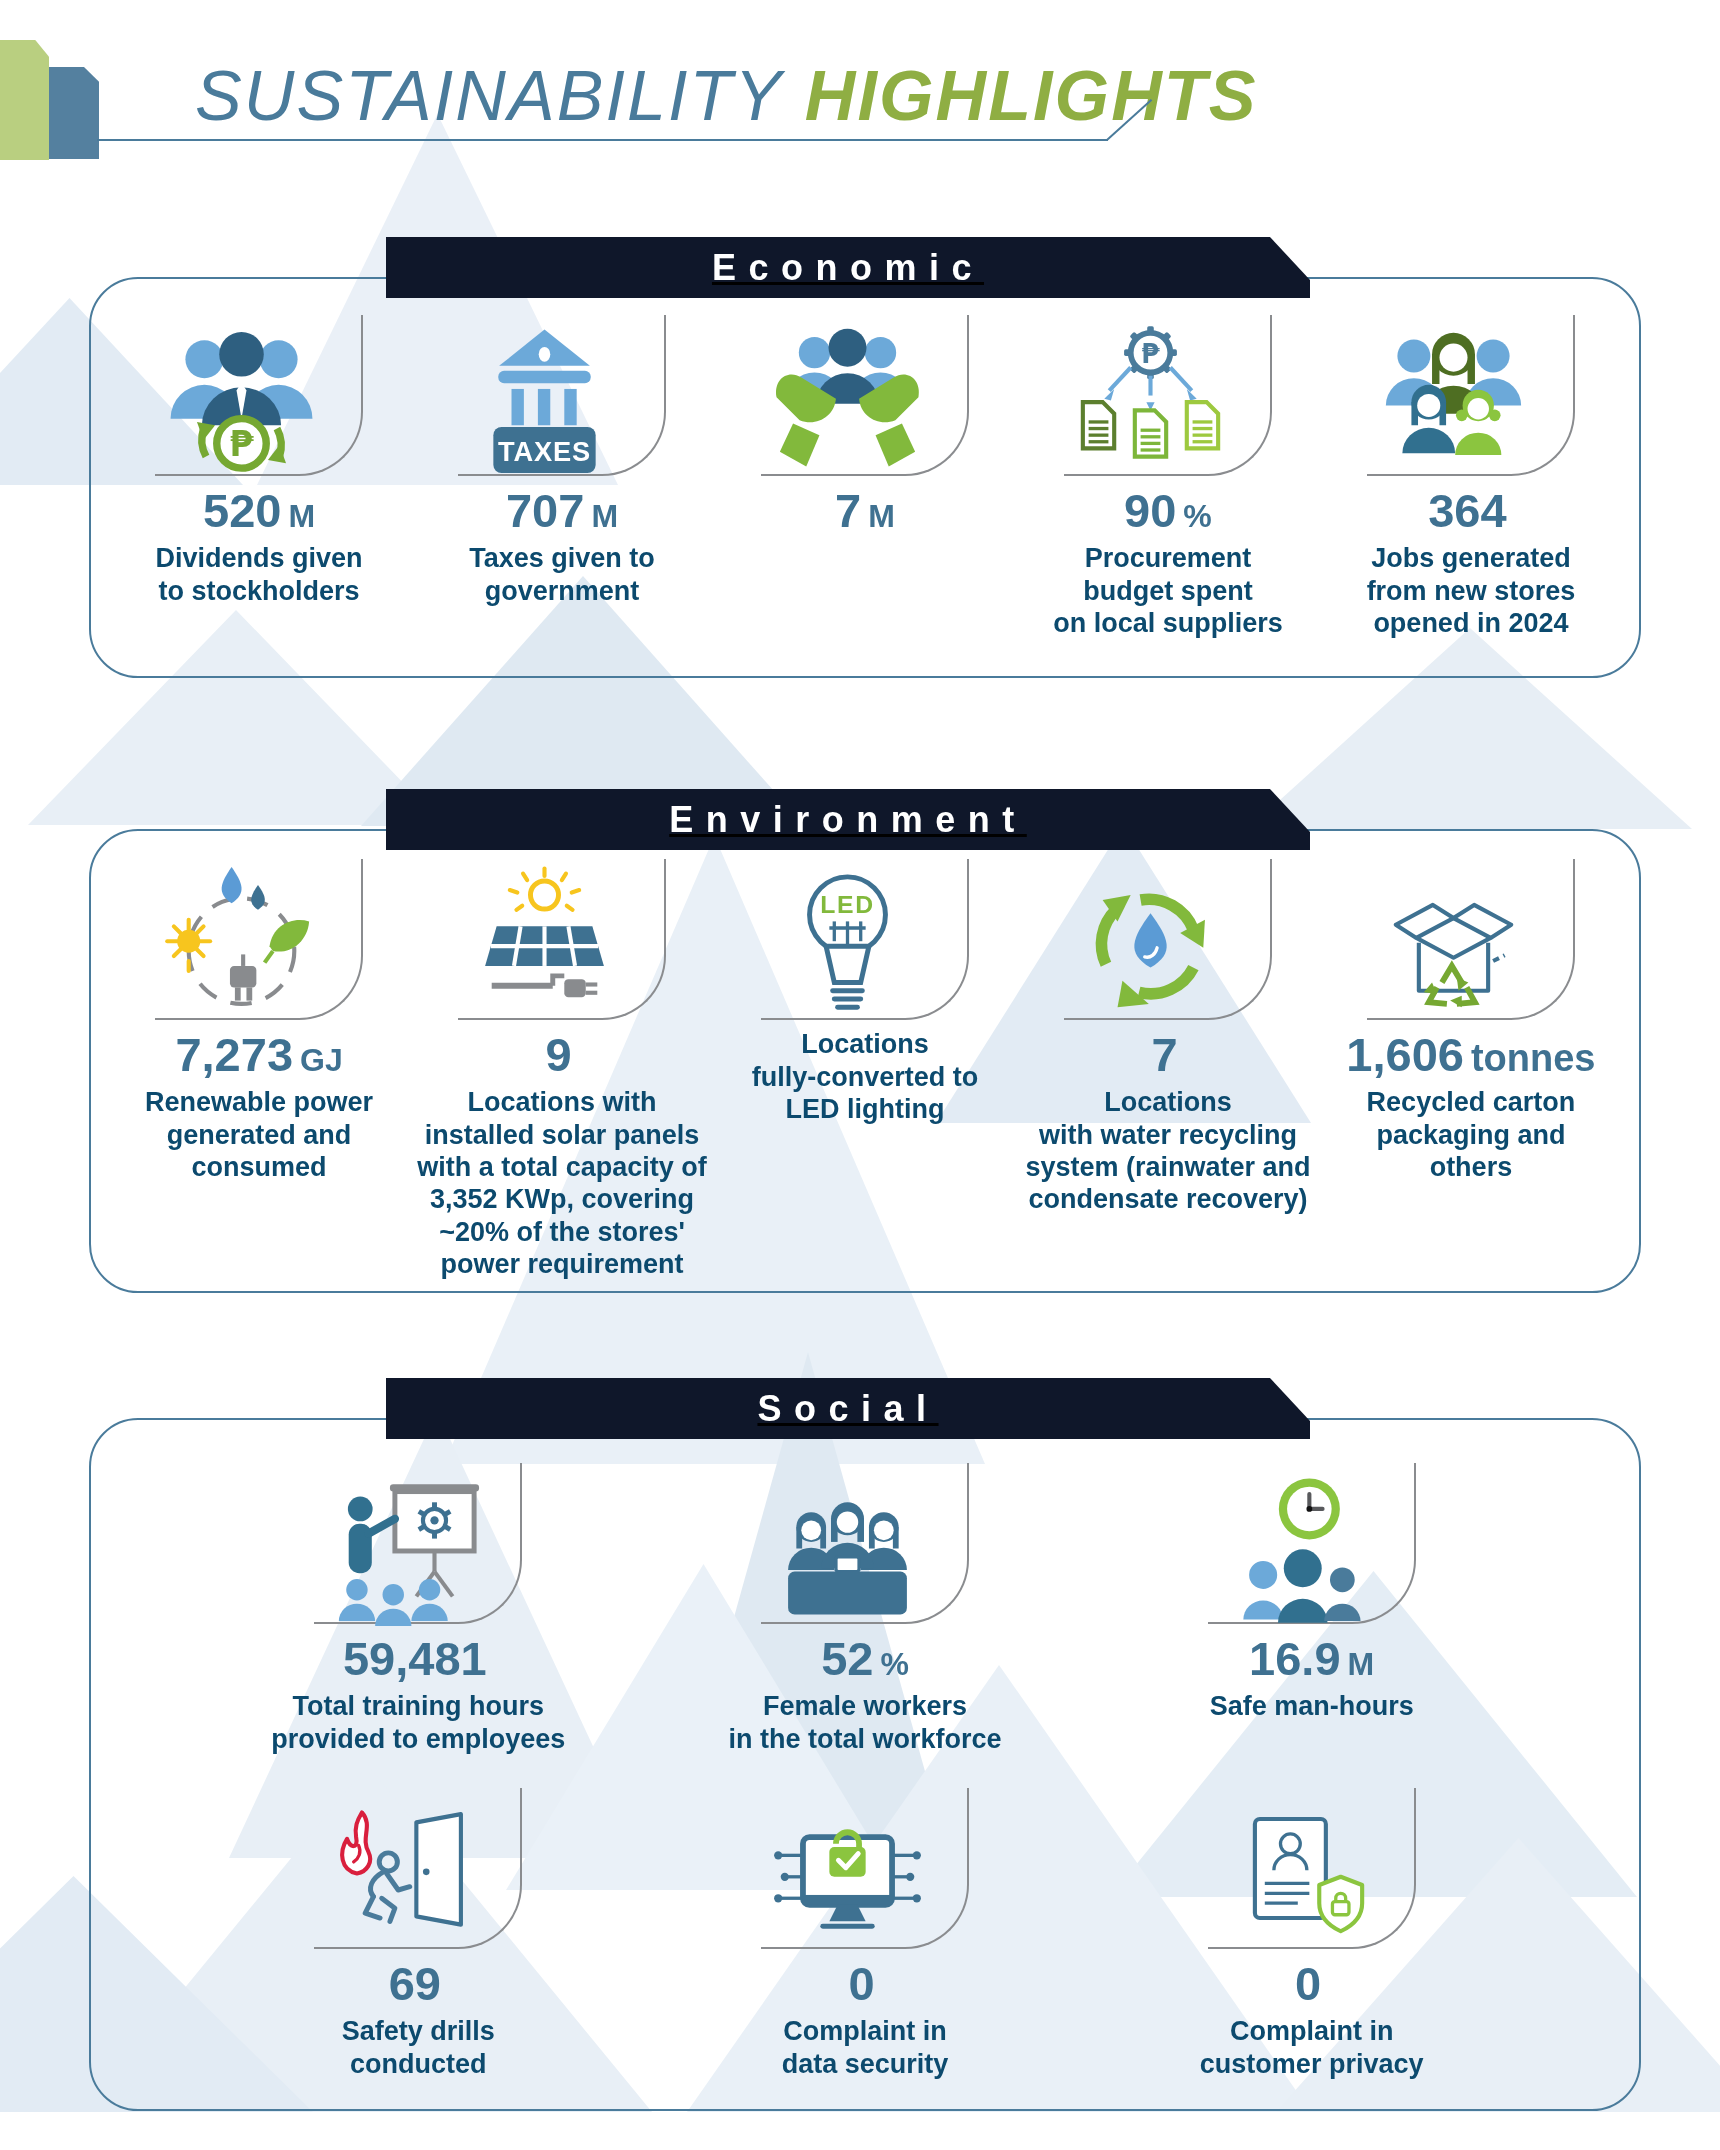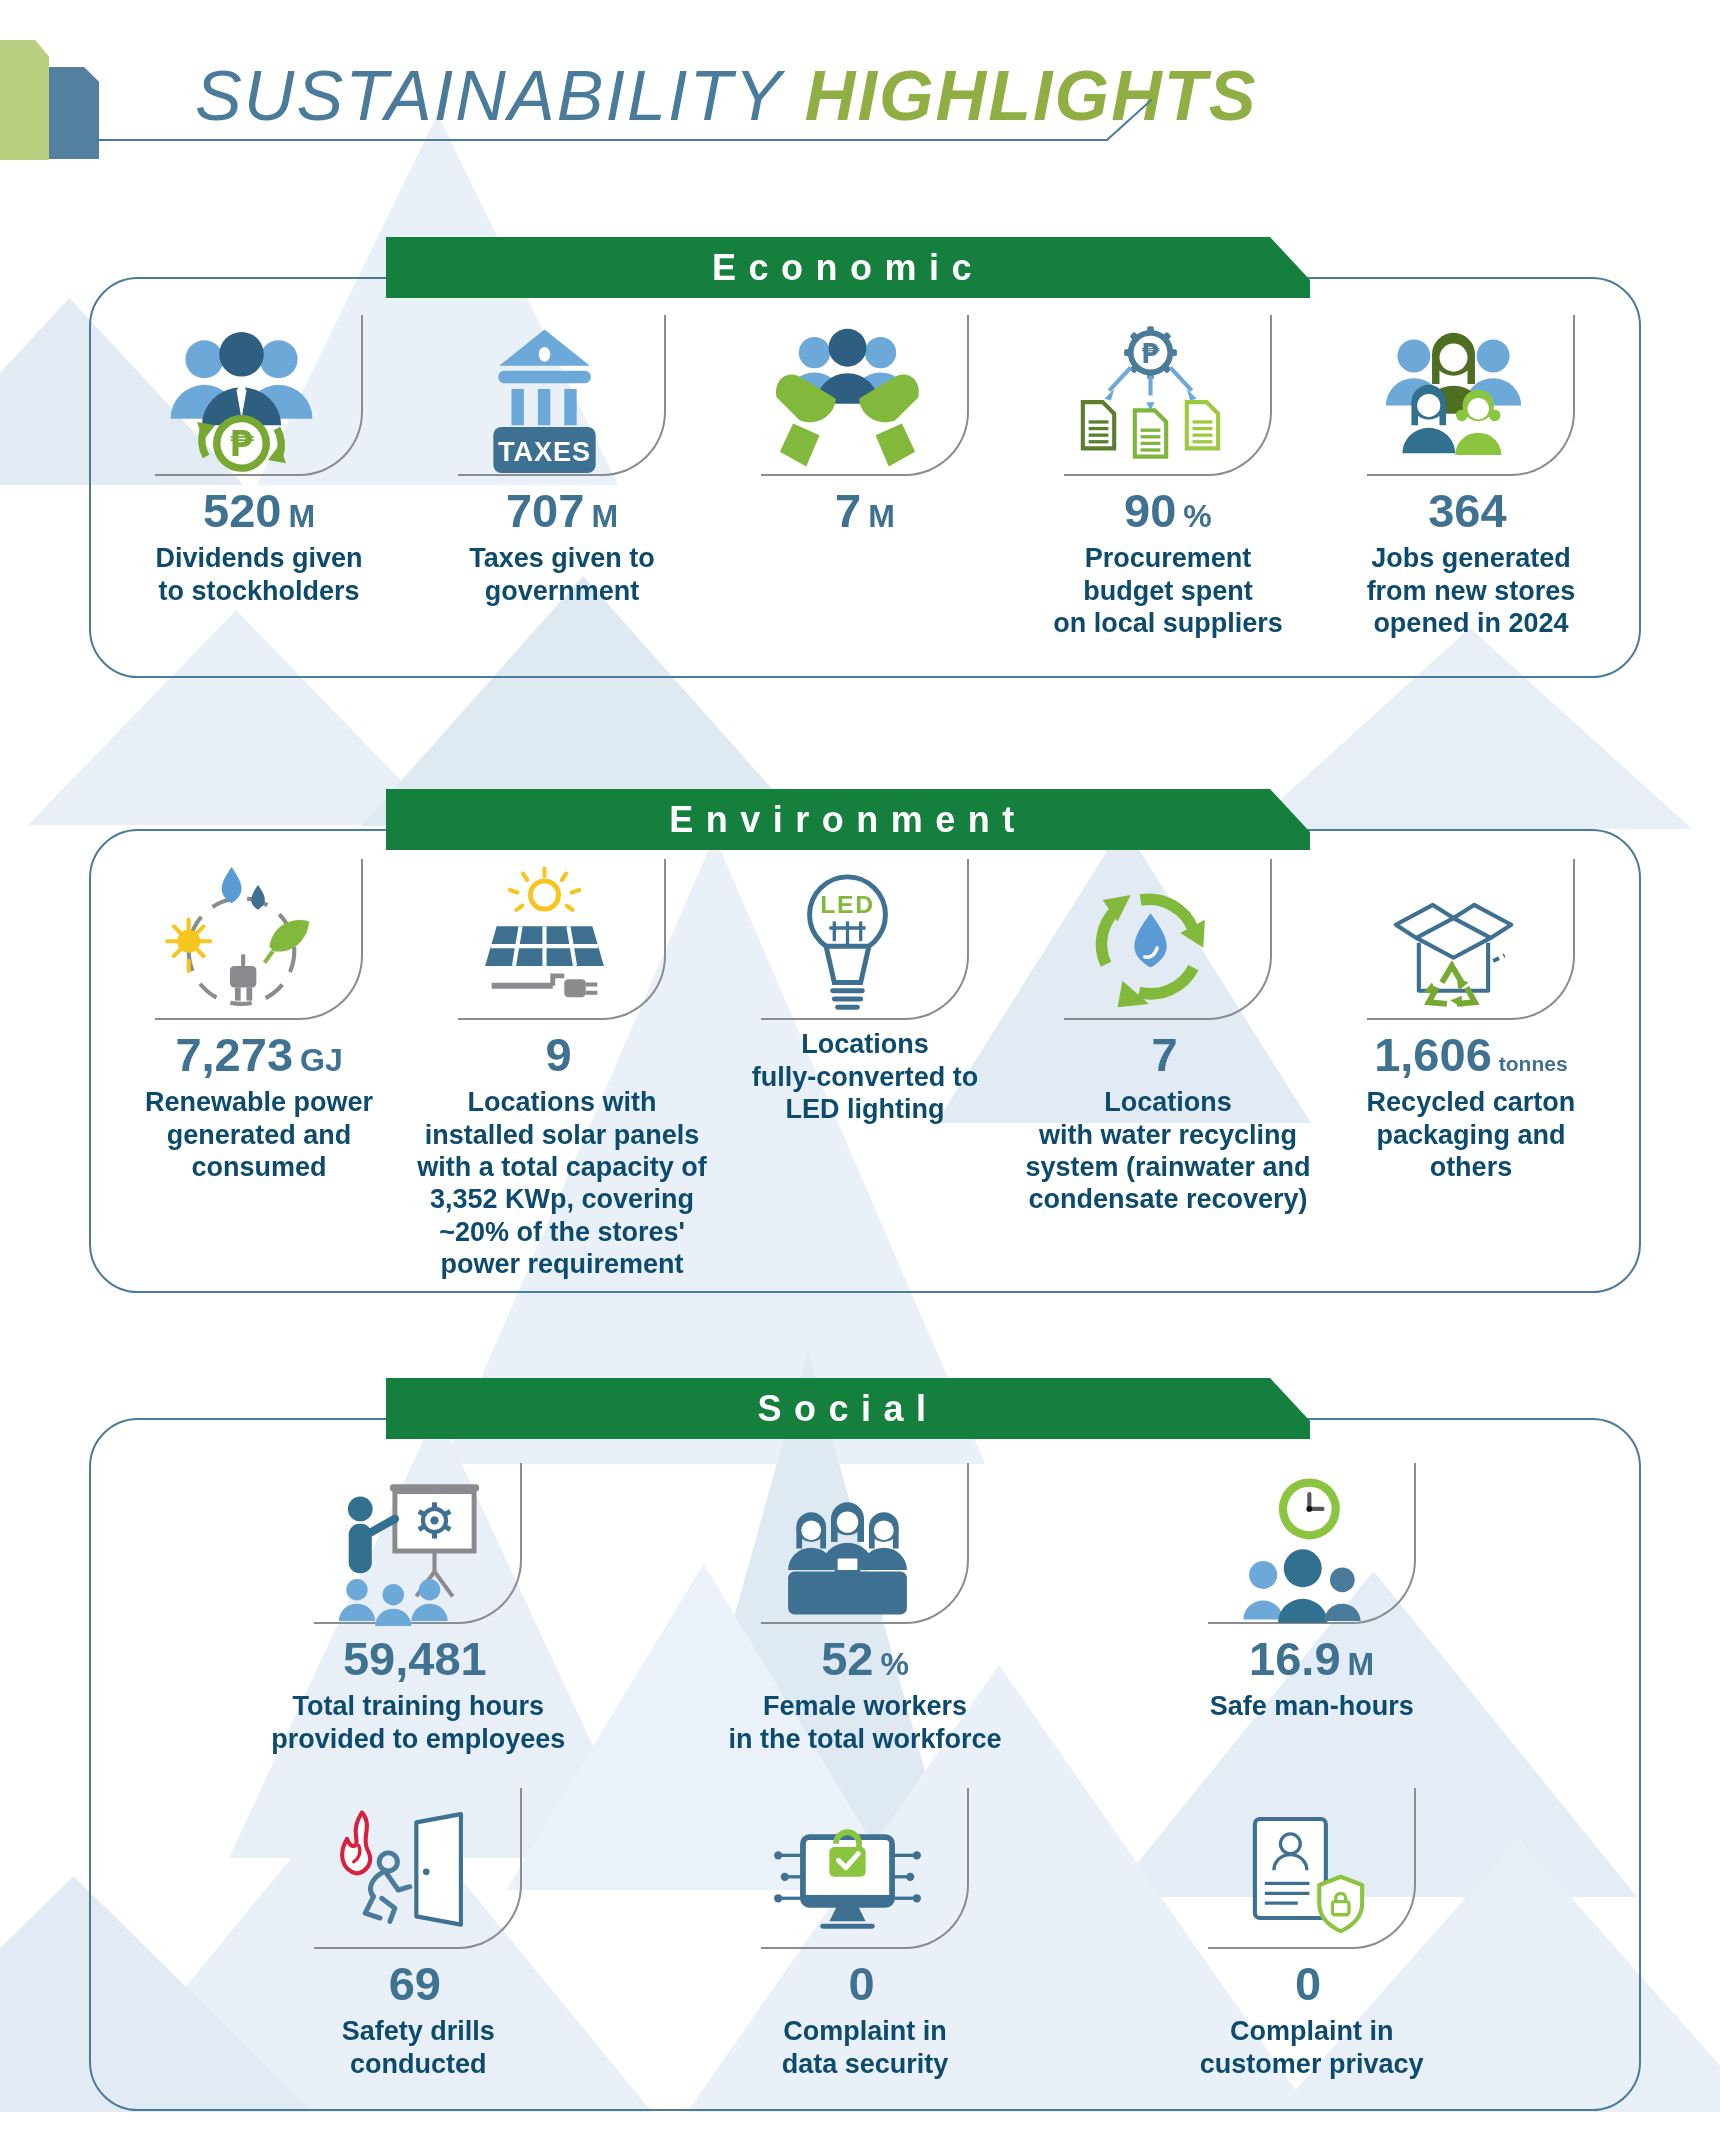--- a/index.html
+++ b/index.html
@@ -20,38 +20,38 @@
   .title-underline{position:absolute;left:97px;top:139px;width:1011px;height:2.1px;background:#4a7b9b;z-index:2;}
   .title-underline-diag{position:absolute;left:1107px;top:139px;width:60px;height:2.1px;background:#4a7b9b;
     transform:rotate(-42deg);transform-origin:left center;z-index:2;}
 
   
   .section{position:absolute;left:89px;width:1548px;border:2.8px solid #4a7b9b;border-radius:49px;z-index:1;}
   .section-economic{top:277px;height:397px;}
   .section-environment{top:829px;height:460px;}
   .section-social{top:1418px;height:689px;}
 
-  .banner{position:absolute;top:-42px;left:295px;width:924px;height:61px;background:#15803d;
+  .banner{position:absolute;top:-42px;left:295px;width:924px;height:61px;background:#0f172a;
     clip-path:polygon(0 0,calc(100% - 40px) 0,100% 43px,100% 100%,0 100%);
-    display:flex;align-items:center;justify-content:center;z-index:3;}
+    display:flex;align-items:center;justify-content:center;z-index:3;text-decoration:underline;}
   .banner-label{color:#fff;font-weight:bold;font-size:36px;letter-spacing:12.5px;white-space:nowrap;}
 
   .stats-5{display:grid;grid-template-columns:repeat(5,1fr);padding:36px 16.6px 0;}
   .section-environment .stats-5{padding-top:28px;}
   .stats-3{display:grid;grid-template-columns:repeat(3,1fr);padding:43px 104px 0;row-gap:33px;}
 
   .stat{text-align:center;}
   .icon-zone{width:208px;height:161px;position:relative;margin:0 auto;}
   .frame{position:absolute;left:0;right:0;top:0;bottom:0;border-right:2.8px solid #8a8c8f;
     border-bottom:2.8px solid #8a8c8f;border-bottom-right-radius:64px;}
   .icon{position:absolute;left:4.2px;top:2.8px;width:165px;height:165px;}
   .value-row{margin-top:11px;line-height:1;white-space:nowrap;}
   .value{font-size:47px;font-weight:bold;color:#3f7191;}
   .unit{font-size:32px;font-weight:bold;color:#3f7191;margin-left:7px;}
-  .unit-lc{font-size:21px;}
+  .unit-lc{font-size:38px;}
   .caption{font-size:27px;font-weight:700;color:#0c4a6e;line-height:1.2;white-space:pre-line;margin-top:8.3px;}
 </style>
 </head>
 <body>
 
 <div id="page">
 
   <div class="tri" style="left:257px;top:114px;width:361px;height:371px;background:#eaf0f7;"></div>
   <div class="tri" style="left:-104px;top:298px;width:347px;height:187px;background:#e2ebf4;"></div>
   <div class="tri" style="left:28px;top:610px;width:416px;height:215px;background:#e8eff6;"></div>

